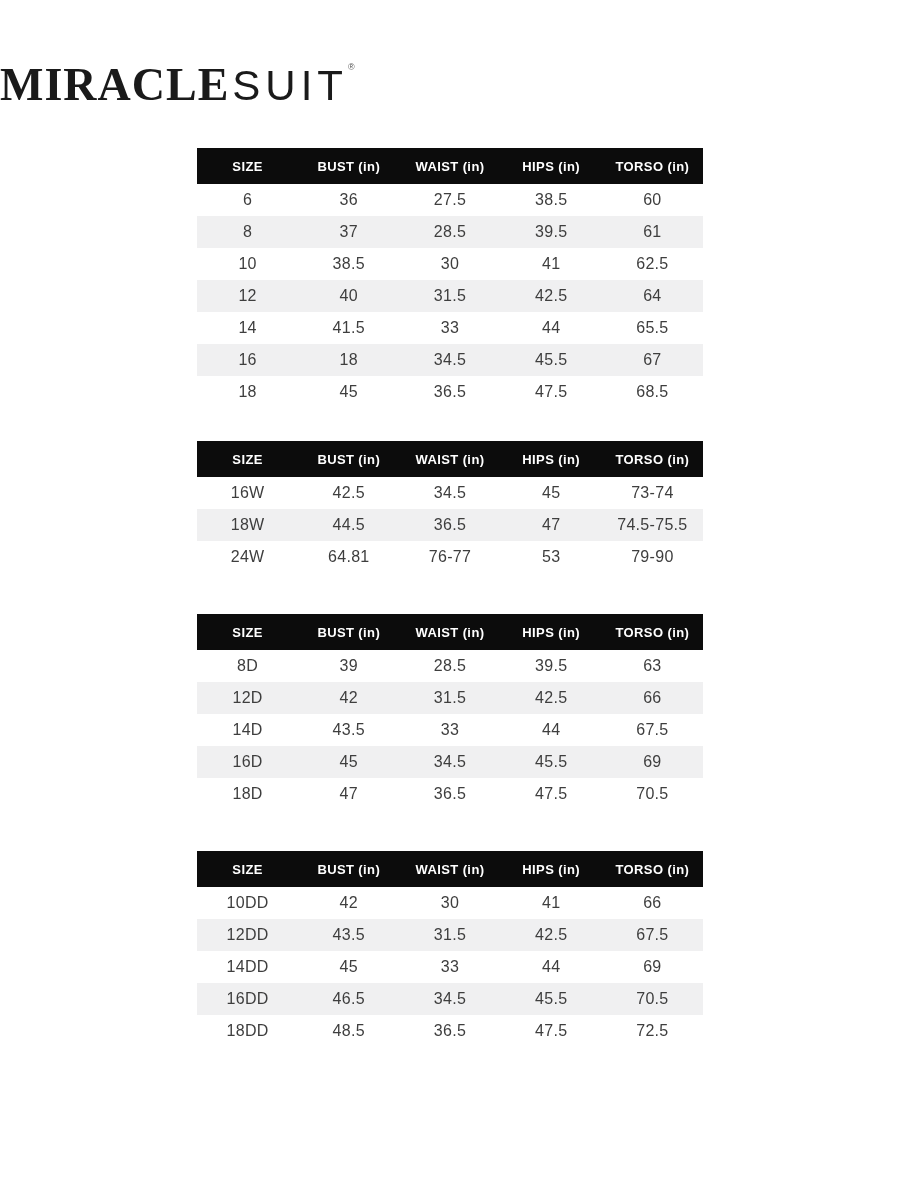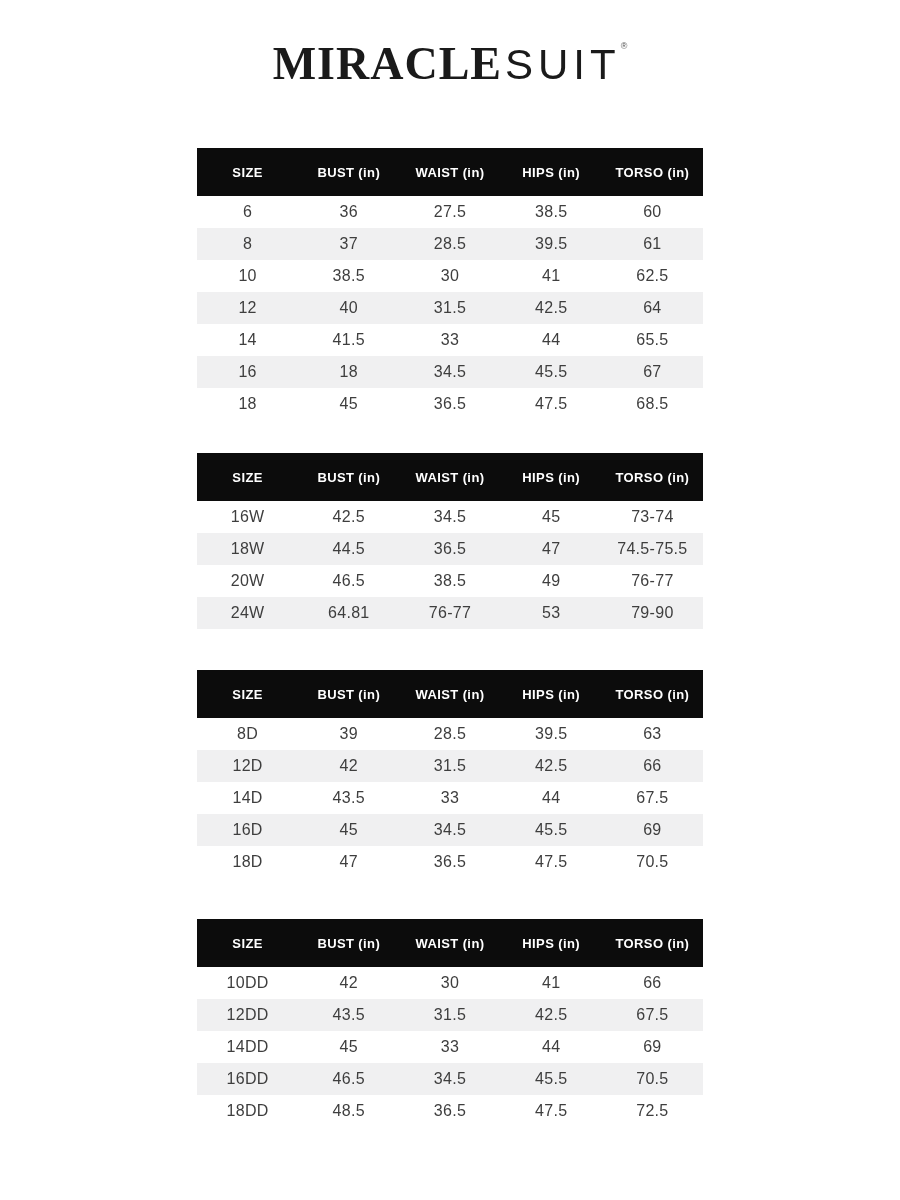--- a/index.html
+++ b/index.html
@@ -13,25 +13,25 @@
   *{box-sizing:border-box;}
   html,body{margin:0;padding:0;}
   body{
     width:900px;
     height:1200px;
     background:var(--page-bg);
     font-family:"Liberation Sans", sans-serif;
     overflow:hidden;
   }
   .logo-wrap{
-    padding-top:20px;
+    padding-top:36px;
     height:92px;
-    text-align:center;
+    text-align:left;
     white-space:nowrap;
-    line-height:52px;
+    line-height:62px;
   }
   .logo-serif{
     font-family:"Liberation Serif", serif;
     font-weight:700;
     font-size:46px;
     letter-spacing:1px;
     color:var(--logo-color);
   }
   .logo-sans{
     font-family:"Liberation Sans", sans-serif;
@@ -56,21 +56,21 @@
     width:506px;
     border-collapse:collapse;
     table-layout:fixed;
   }
   table.size-table th{
     background:var(--header-bg);
     color:var(--header-text);
     font-size:13px;
     font-weight:700;
     letter-spacing:0.4px;
-    height:48px;
+    height:36px;
     text-align:center;
     padding:0;
   }
   table.size-table td{
     height:32px;
     text-align:center;
     font-size:16px;
     font-weight:400;
     color:var(--cell-text);
     padding:0;
@@ -173,27 +173,20 @@
           <td>73-74</td>
         </tr>
         <tr>
           <td>18W</td>
           <td>44.5</td>
           <td>36.5</td>
           <td>47</td>
           <td>74.5-75.5</td>
         </tr>
         <tr>
-          <td>20W</td>
-          <td>46.5</td>
-          <td>38.5</td>
-          <td>49</td>
-          <td>76-77</td>
-        </tr>
-        <tr>
           <td>24W</td>
           <td>64.81</td>
           <td>76-77</td>
           <td>53</td>
           <td>79-90</td>
         </tr>
       </tbody>
     </table>
   <table class="size-table t3">
       <thead>

